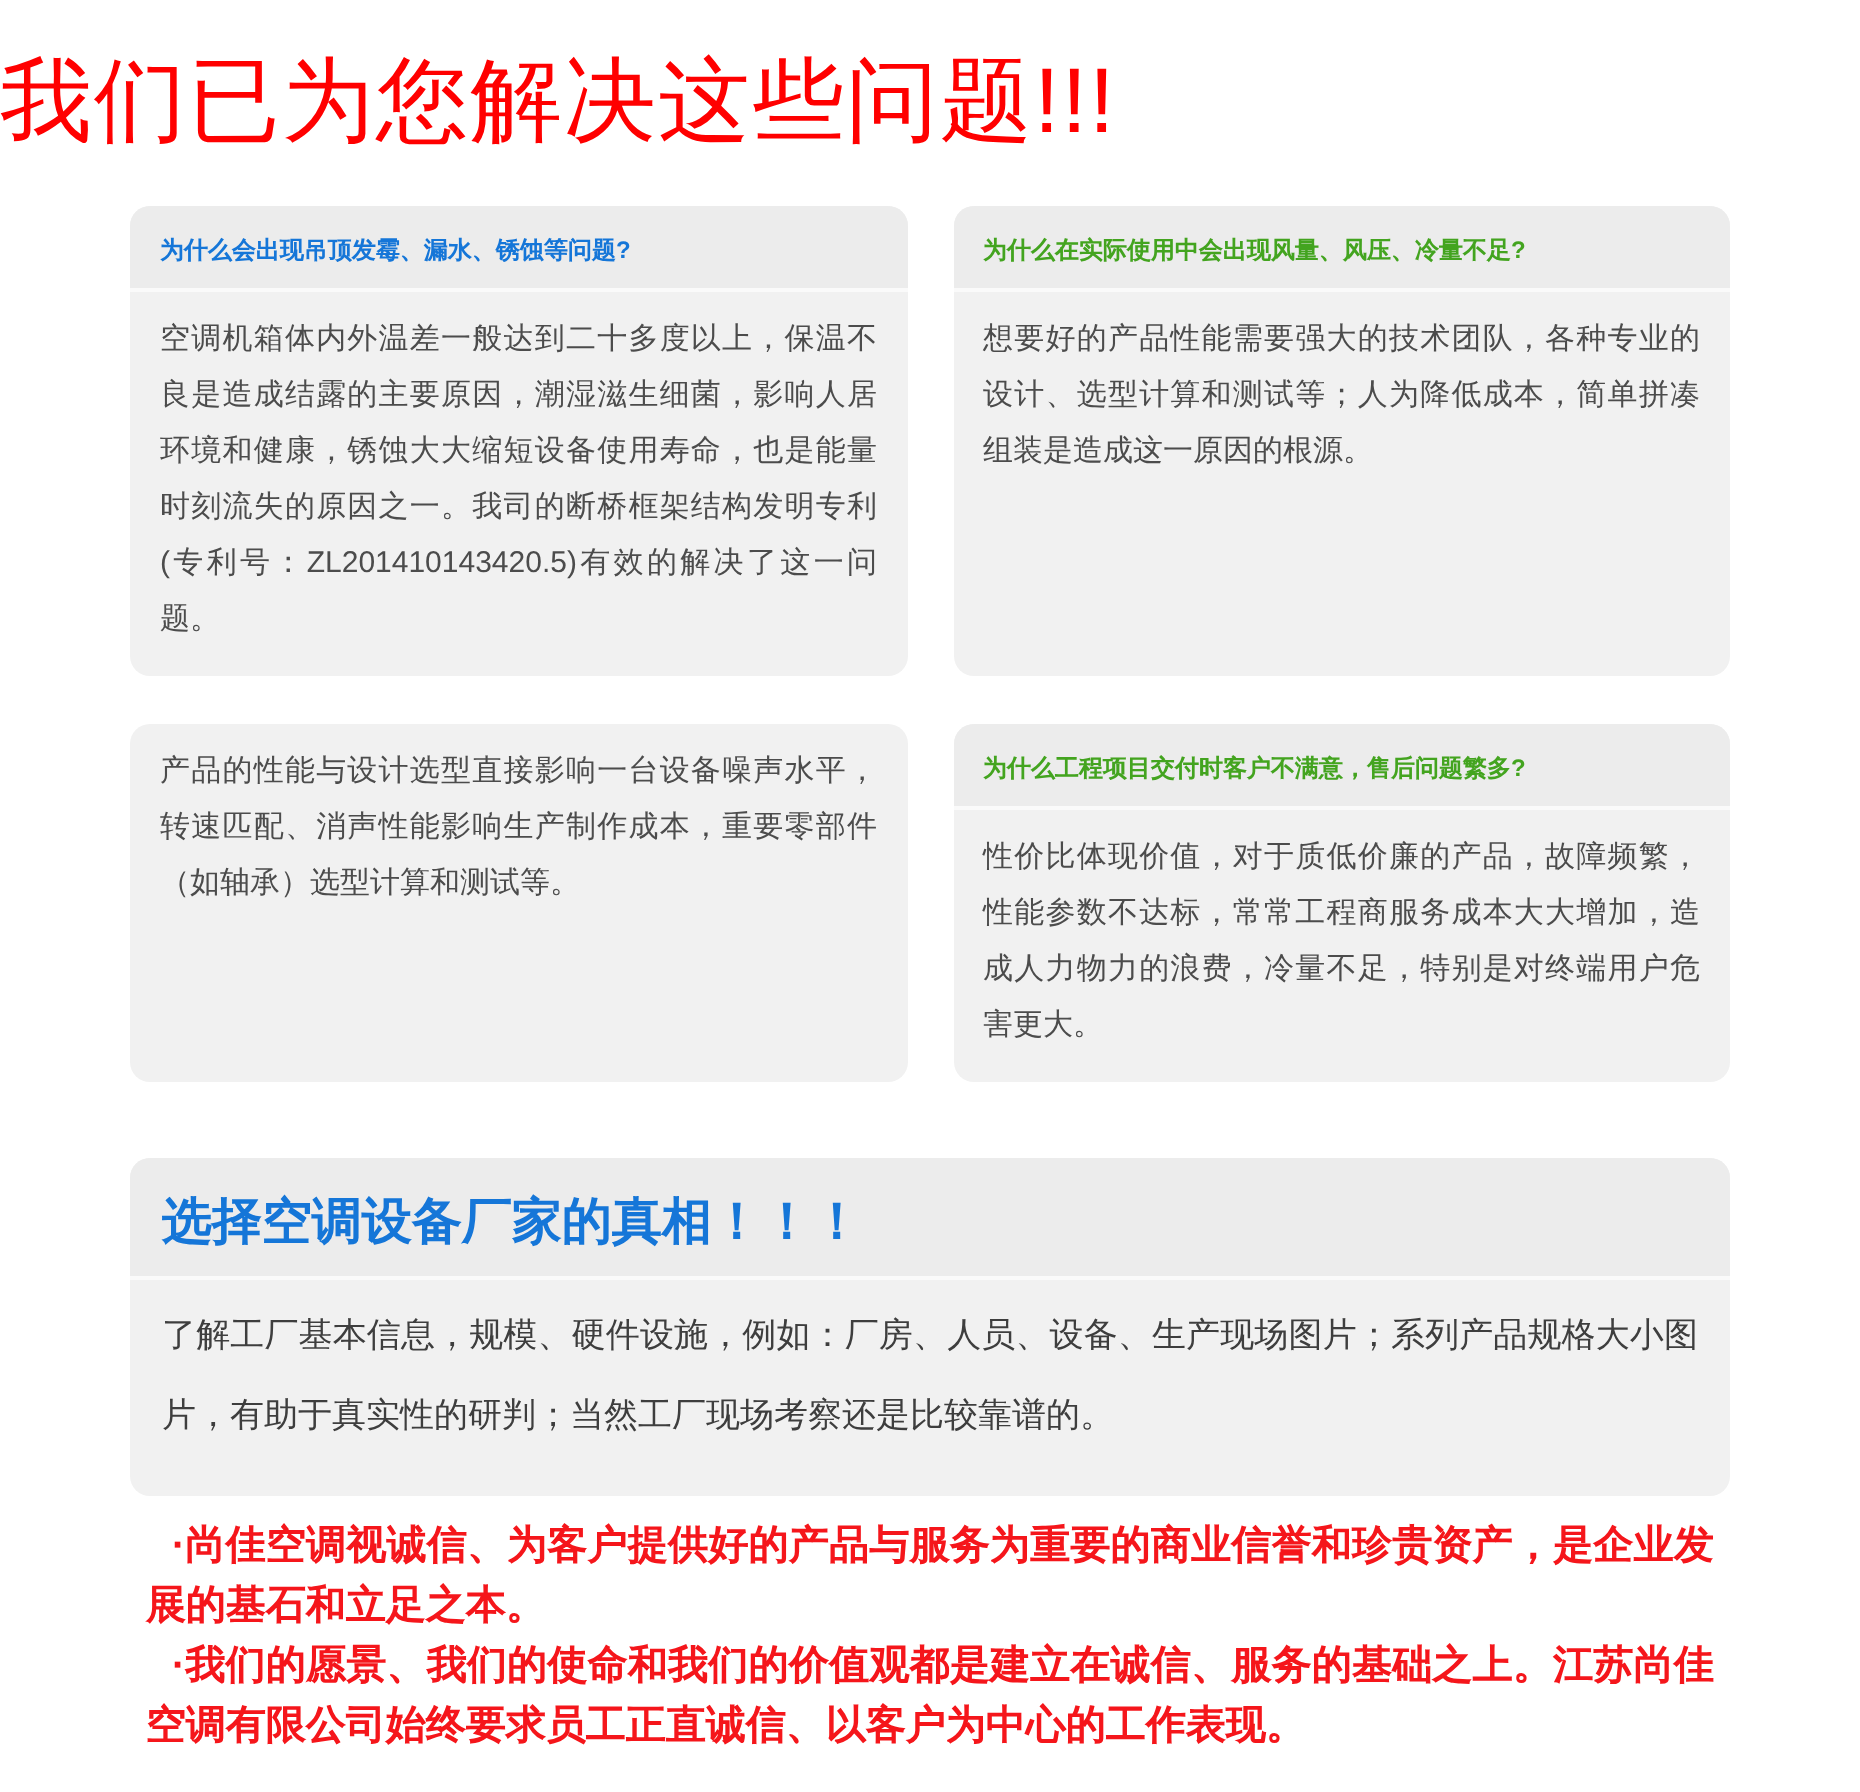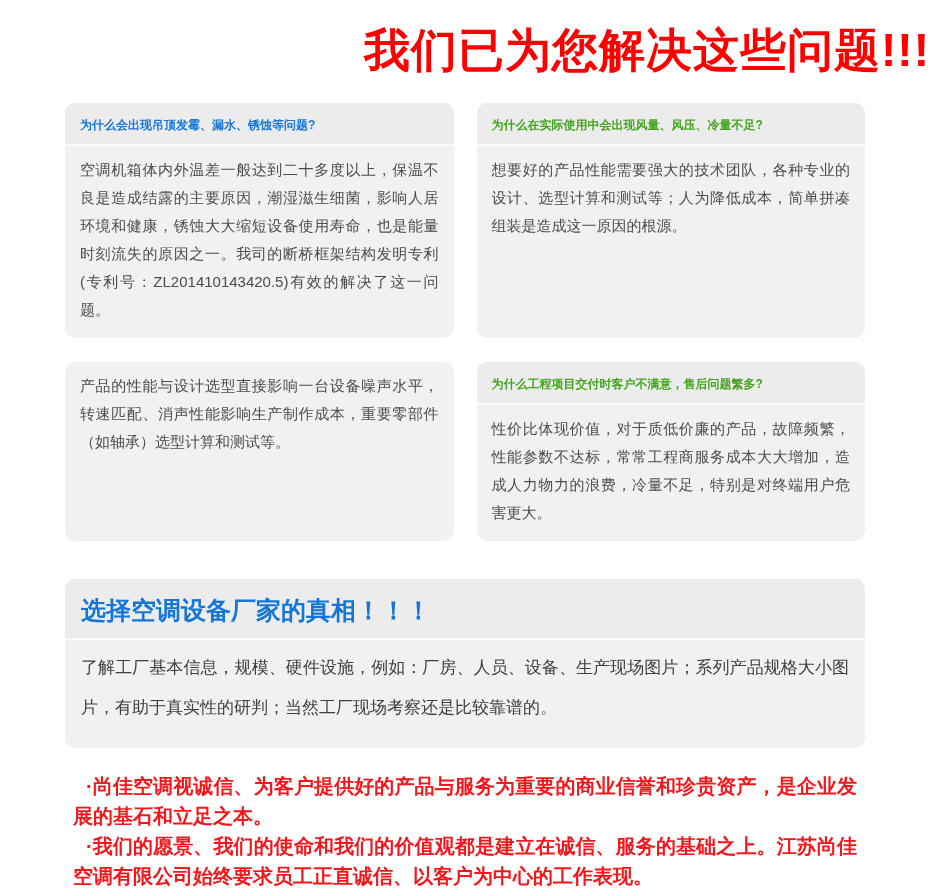--- a/index.html
+++ b/index.html
@@ -13,22 +13,22 @@
     --divider:#fafafa;
     --bottom-red:#f5161b;
   }
   *{box-sizing:border-box;}
   html,body{margin:0;padding:0;}
   body{
     width:930px;height:896px;background:#ffffff;overflow:hidden;
     font-family:"Liberation Sans","DejaVu Sans",sans-serif;
   }
   .title{
-    margin:24px 0 0;text-align:right;
-    color:var(--title-red);font-size:46px;font-weight:bold;
+    margin:24px 0 0;text-align:left;
+    color:var(--title-red);font-size:46px;font-weight:normal;
     letter-spacing:1px;line-height:1.15;
   }
   .grid{
     width:800px;margin:26px auto 0;
     display:grid;grid-template-columns:1fr 1fr;
     column-gap:23px;row-gap:24px;
   }
   .card{
     background:var(--card-bg);border-radius:10px;overflow:hidden;
   }
@@ -45,21 +45,21 @@
     font-size:15px;line-height:28px;color:var(--body-text);
     text-align:justify;
   }
   .card.wide{grid-column:1 / -1;margin-top:14px;}
   .card.wide .card-head{font-size:25px;padding:15px 16px 11px;}
   .card.wide .card-body{
     font-size:17px;line-height:40px;color:var(--wide-body-text);
     padding:8px 16px 20px;
   }
   .footnotes{
-    width:784px;margin:23px auto 0;
+    width:784px;margin:10px auto 0;
     color:var(--bottom-red);font-weight:bold;
     font-size:20px;line-height:30px;
   }
   .footnotes p{margin:0;text-indent:13px;text-align:justify;}
 </style>
 </head>
 <body>
 
 <div class="page">
 

